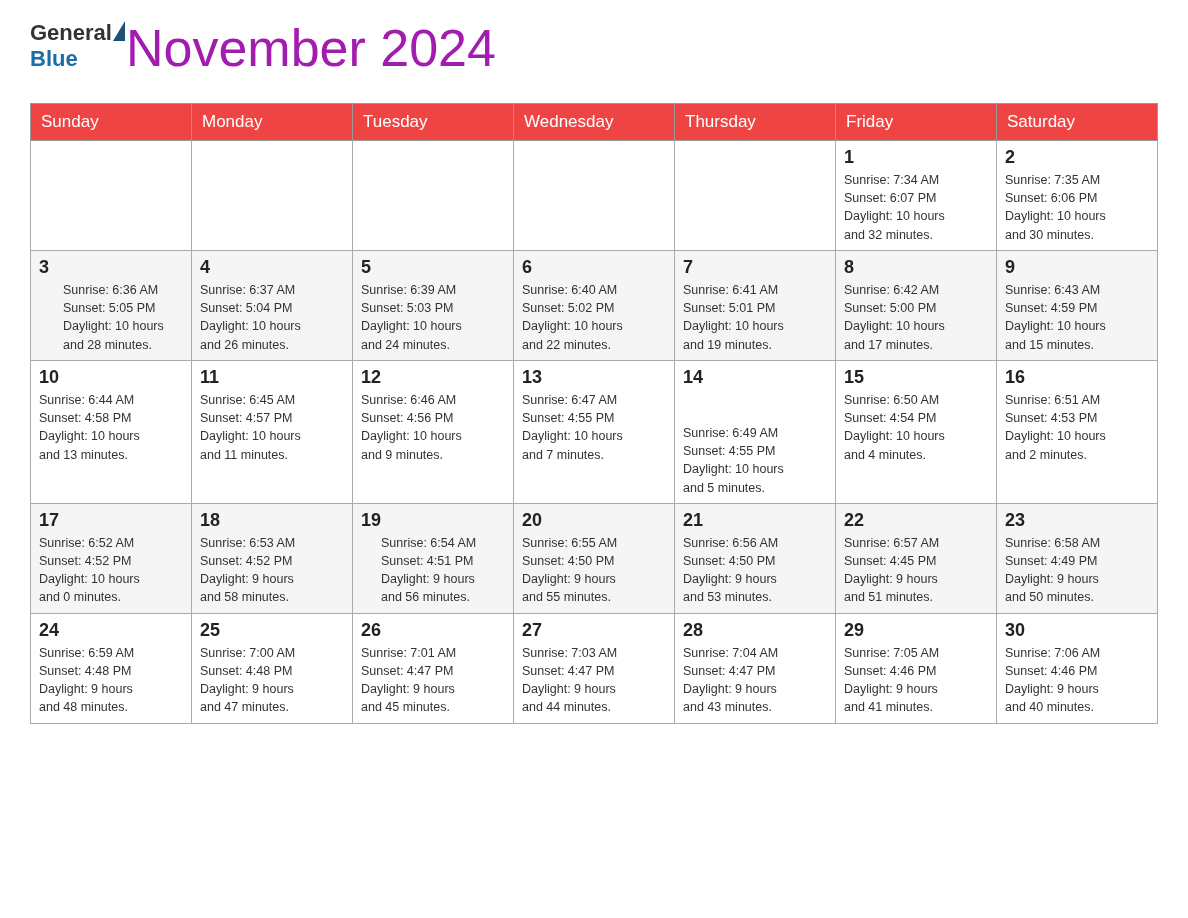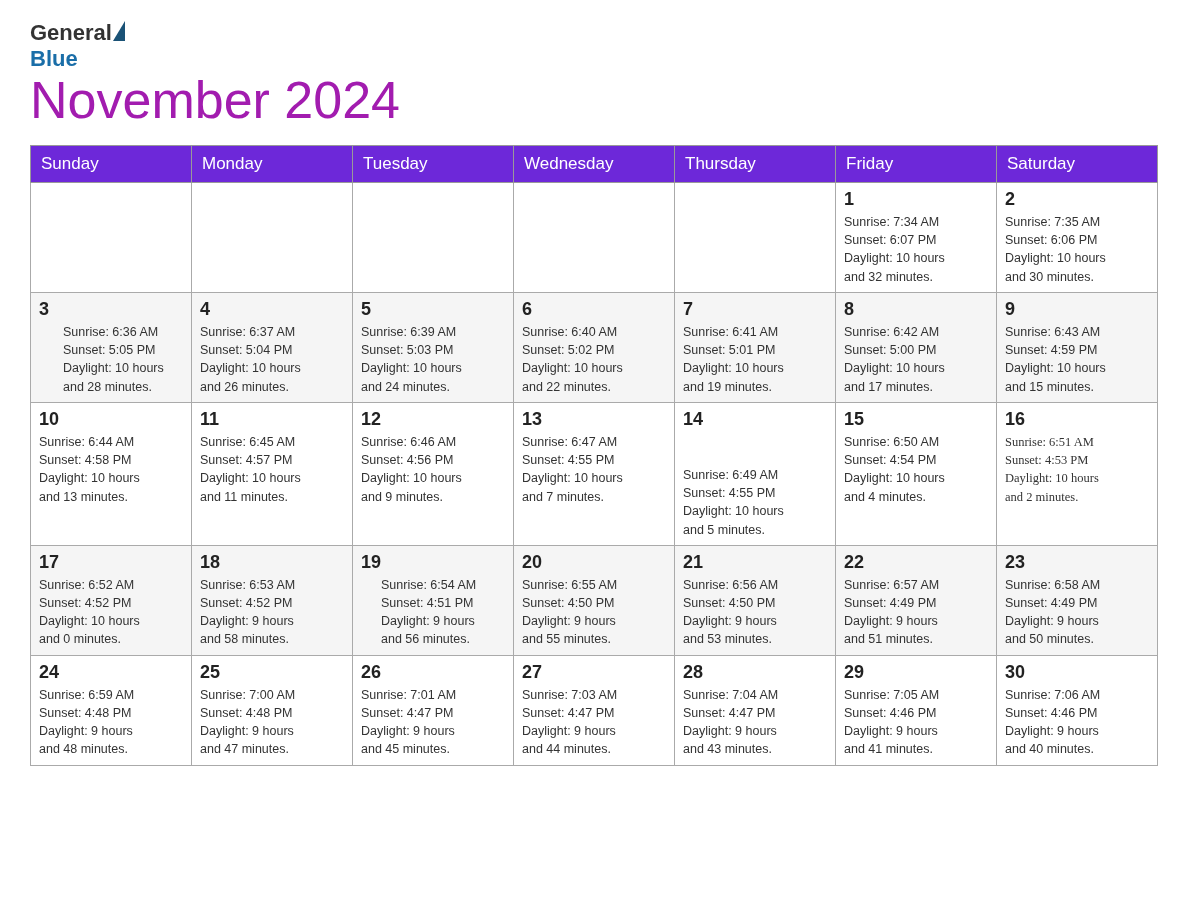--- a/index.html
+++ b/index.html
@@ -7,22 +7,21 @@
       background: #fff;
       font-family: Arial, sans-serif;
       padding: 20px 30px;
       width: 1188px;
       min-height: 918px;
     }
     .header-area {
       display: flex;
       justify-content: flex-start;
       align-items: flex-start;
-      margin-bottom: 16px;
-      flex-direction: column;
+      margin-bottom: 26px;
     }
     .logo-area {
       display: flex;
       flex-direction: column;
       align-items: flex-start;
     }
     .logo-text {
       display: flex;
       align-items: center;
       font-size: 22px;
@@ -88,21 +87,21 @@
     .day-info {
       font-size: 12.5px;
       color: #333;
       line-height: 1.45;
     }
     .empty-cell {
       background: #f9f9f9;
     }
     tr:nth-child(odd) td { background: #ffffff; }
     tr:nth-child(even) td { background: #f5f5f5; }
-    .header-row th { background-color: #6d28d9; }
+    .header-row th { background-color: #ef4444; }
   </style>
 </head>
 <body>
 
 <div class="header-area">
   <div class="logo-area">
     <div class="logo-text">
       <span class="logo-general">General</span>
       <span class="logo-triangle"></span>
     </div>
@@ -238,21 +237,21 @@
         </td>
         <td>
           <span class="day-number">15</span>
           <div class="day-info" style="white-space: pre-line;">Sunrise: 6:50 AM
 Sunset: 4:54 PM
 Daylight: 10 hours
 and 4 minutes.</div>
         </td>
         <td>
           <span class="day-number">16</span>
-          <div class="day-info" style="white-space: pre-line; font-family: Liberation Serif, serif;">Sunrise: 6:51 AM
+          <div class="day-info" style="white-space: pre-line;">Sunrise: 6:51 AM
 Sunset: 4:53 PM
 Daylight: 10 hours
 and 2 minutes.</div>
         </td>
       </tr>
       <tr>
         <td>
           <span class="day-number">17</span>
           <div class="day-info" style="white-space: pre-line;">Sunrise: 6:52 AM
 Sunset: 4:52 PM
@@ -283,21 +282,21 @@
         <td>
           <span class="day-number">21</span>
           <div class="day-info" style="white-space: pre-line;">Sunrise: 6:56 AM
 Sunset: 4:50 PM
 Daylight: 9 hours
 and 53 minutes.</div>
         </td>
         <td>
           <span class="day-number">22</span>
           <div class="day-info" style="white-space: pre-line;">Sunrise: 6:57 AM
-Sunset: 4:49 PM
+Sunset: 4:45 PM
 Daylight: 9 hours
 and 51 minutes.</div>
         </td>
         <td>
           <span class="day-number">23</span>
           <div class="day-info" style="white-space: pre-line;">Sunrise: 6:58 AM
 Sunset: 4:49 PM
 Daylight: 9 hours
 and 50 minutes.</div>
         </td>

